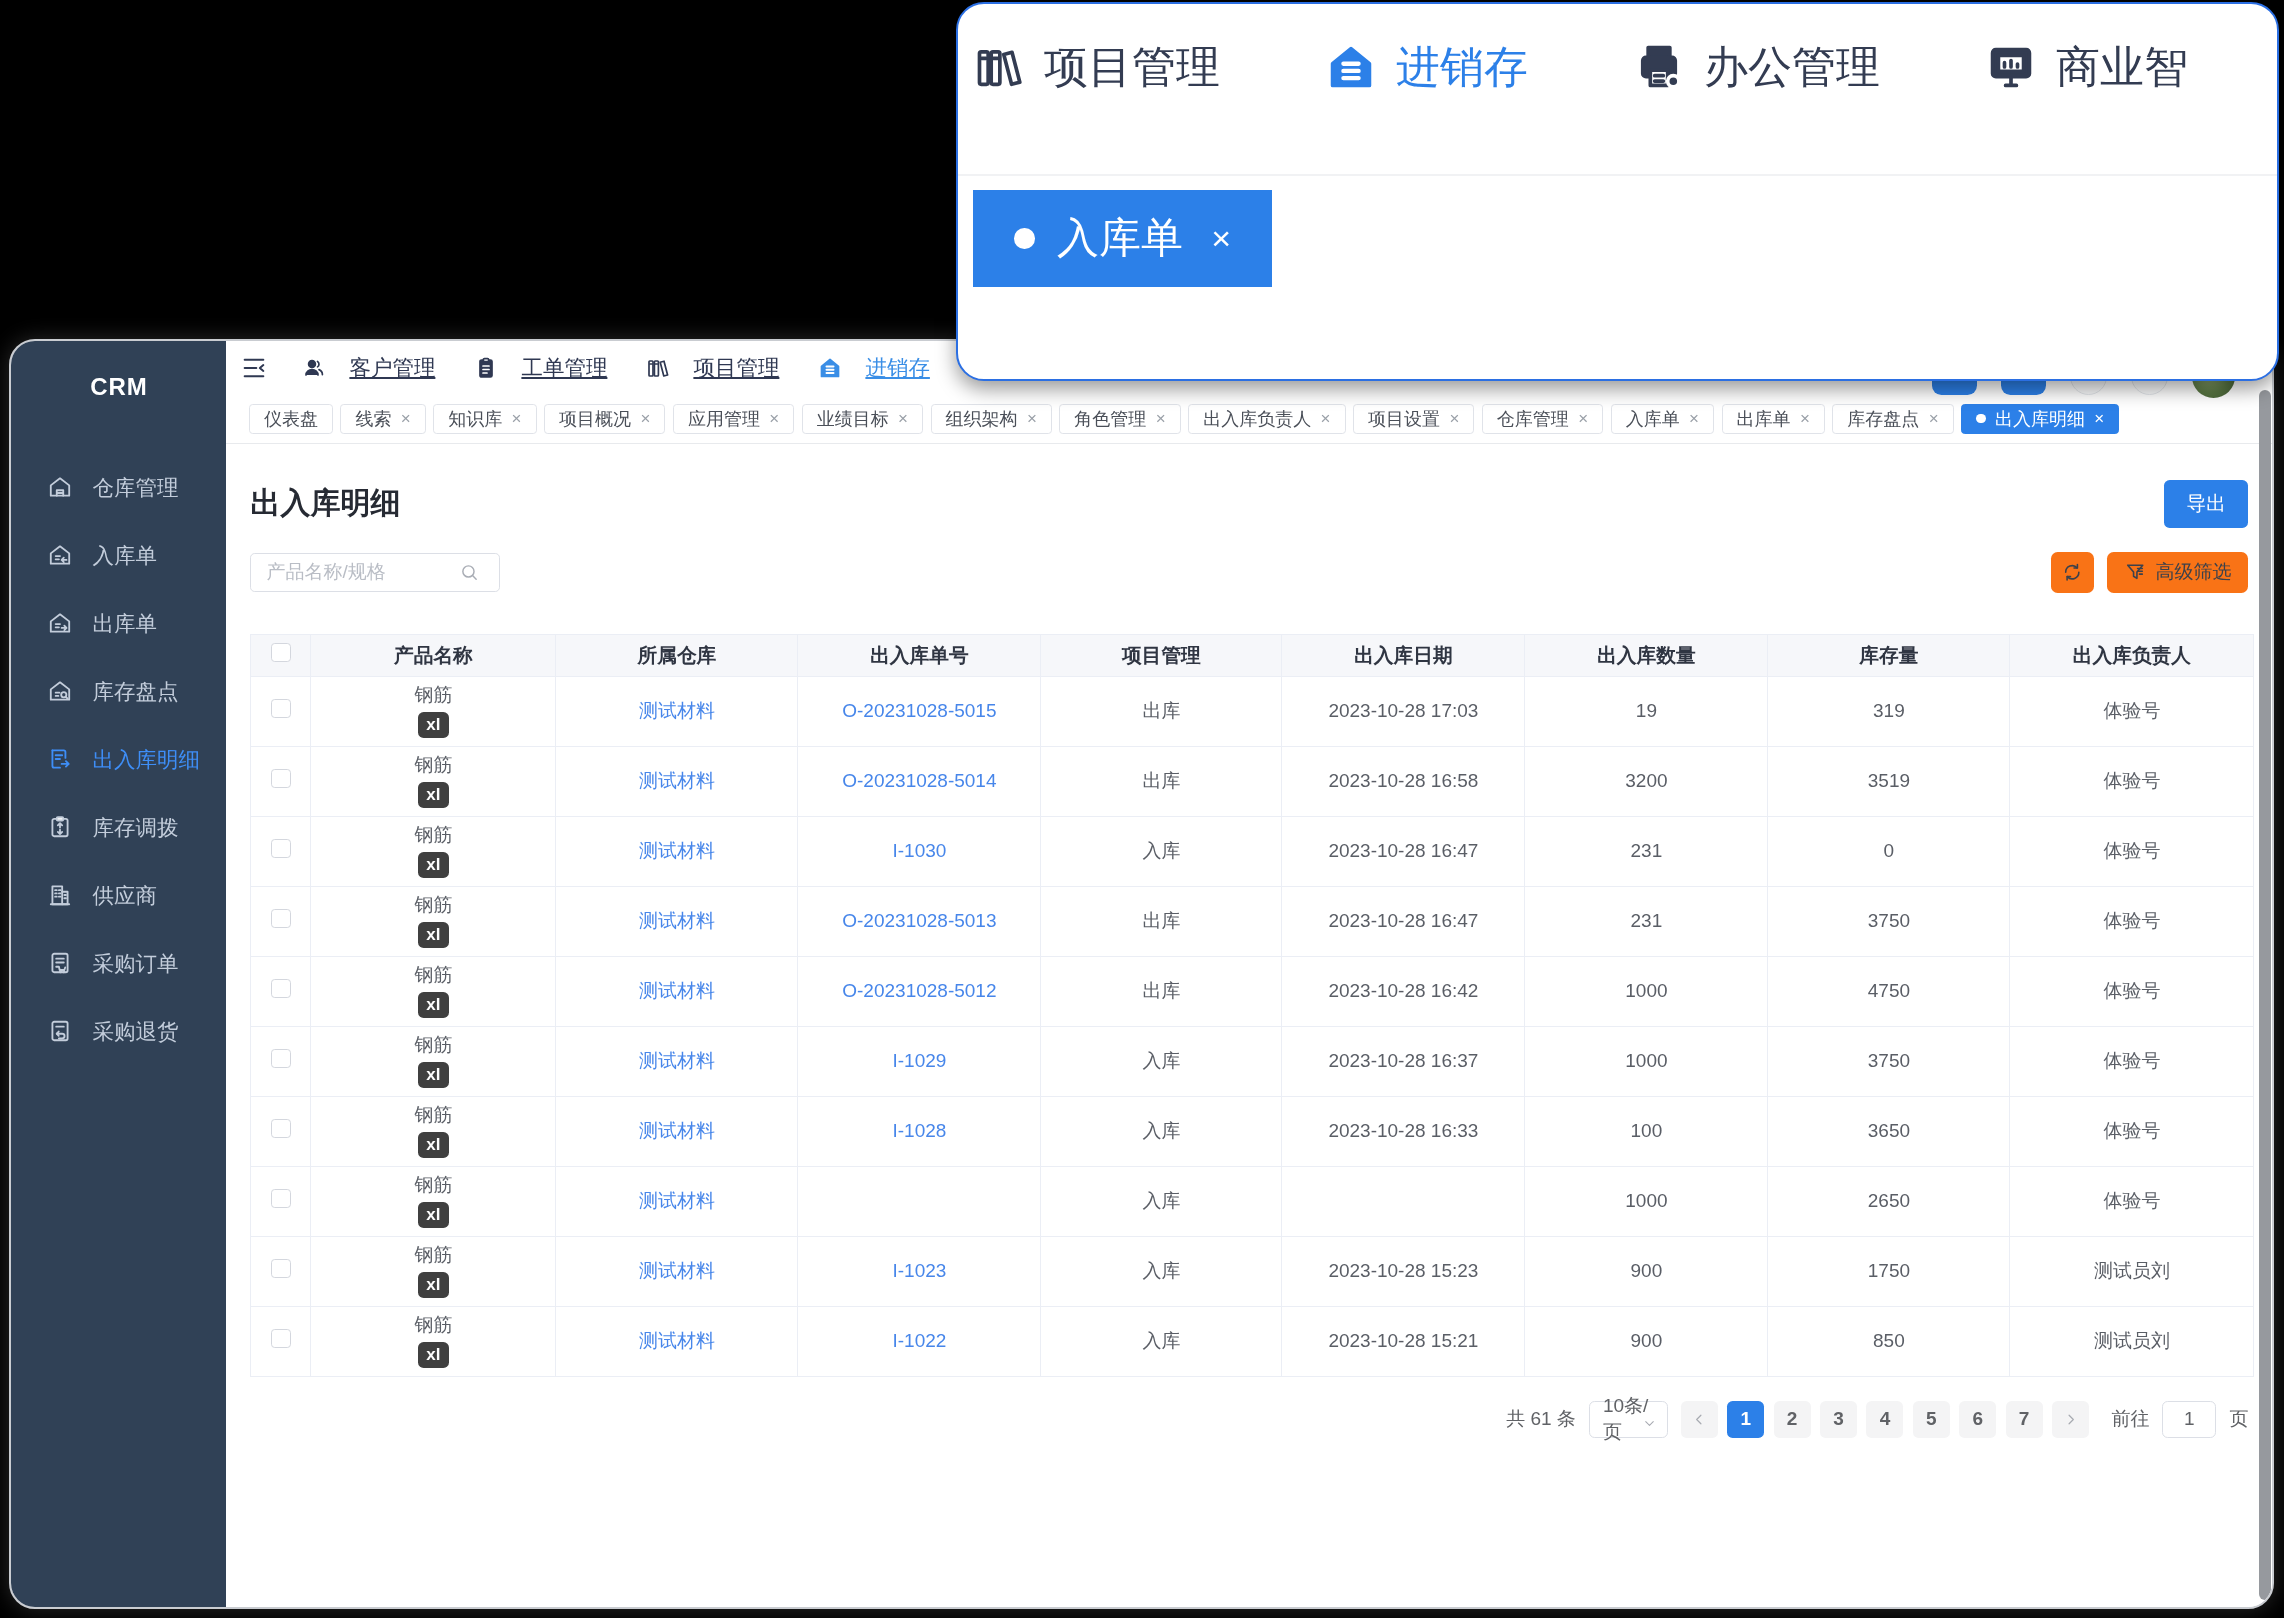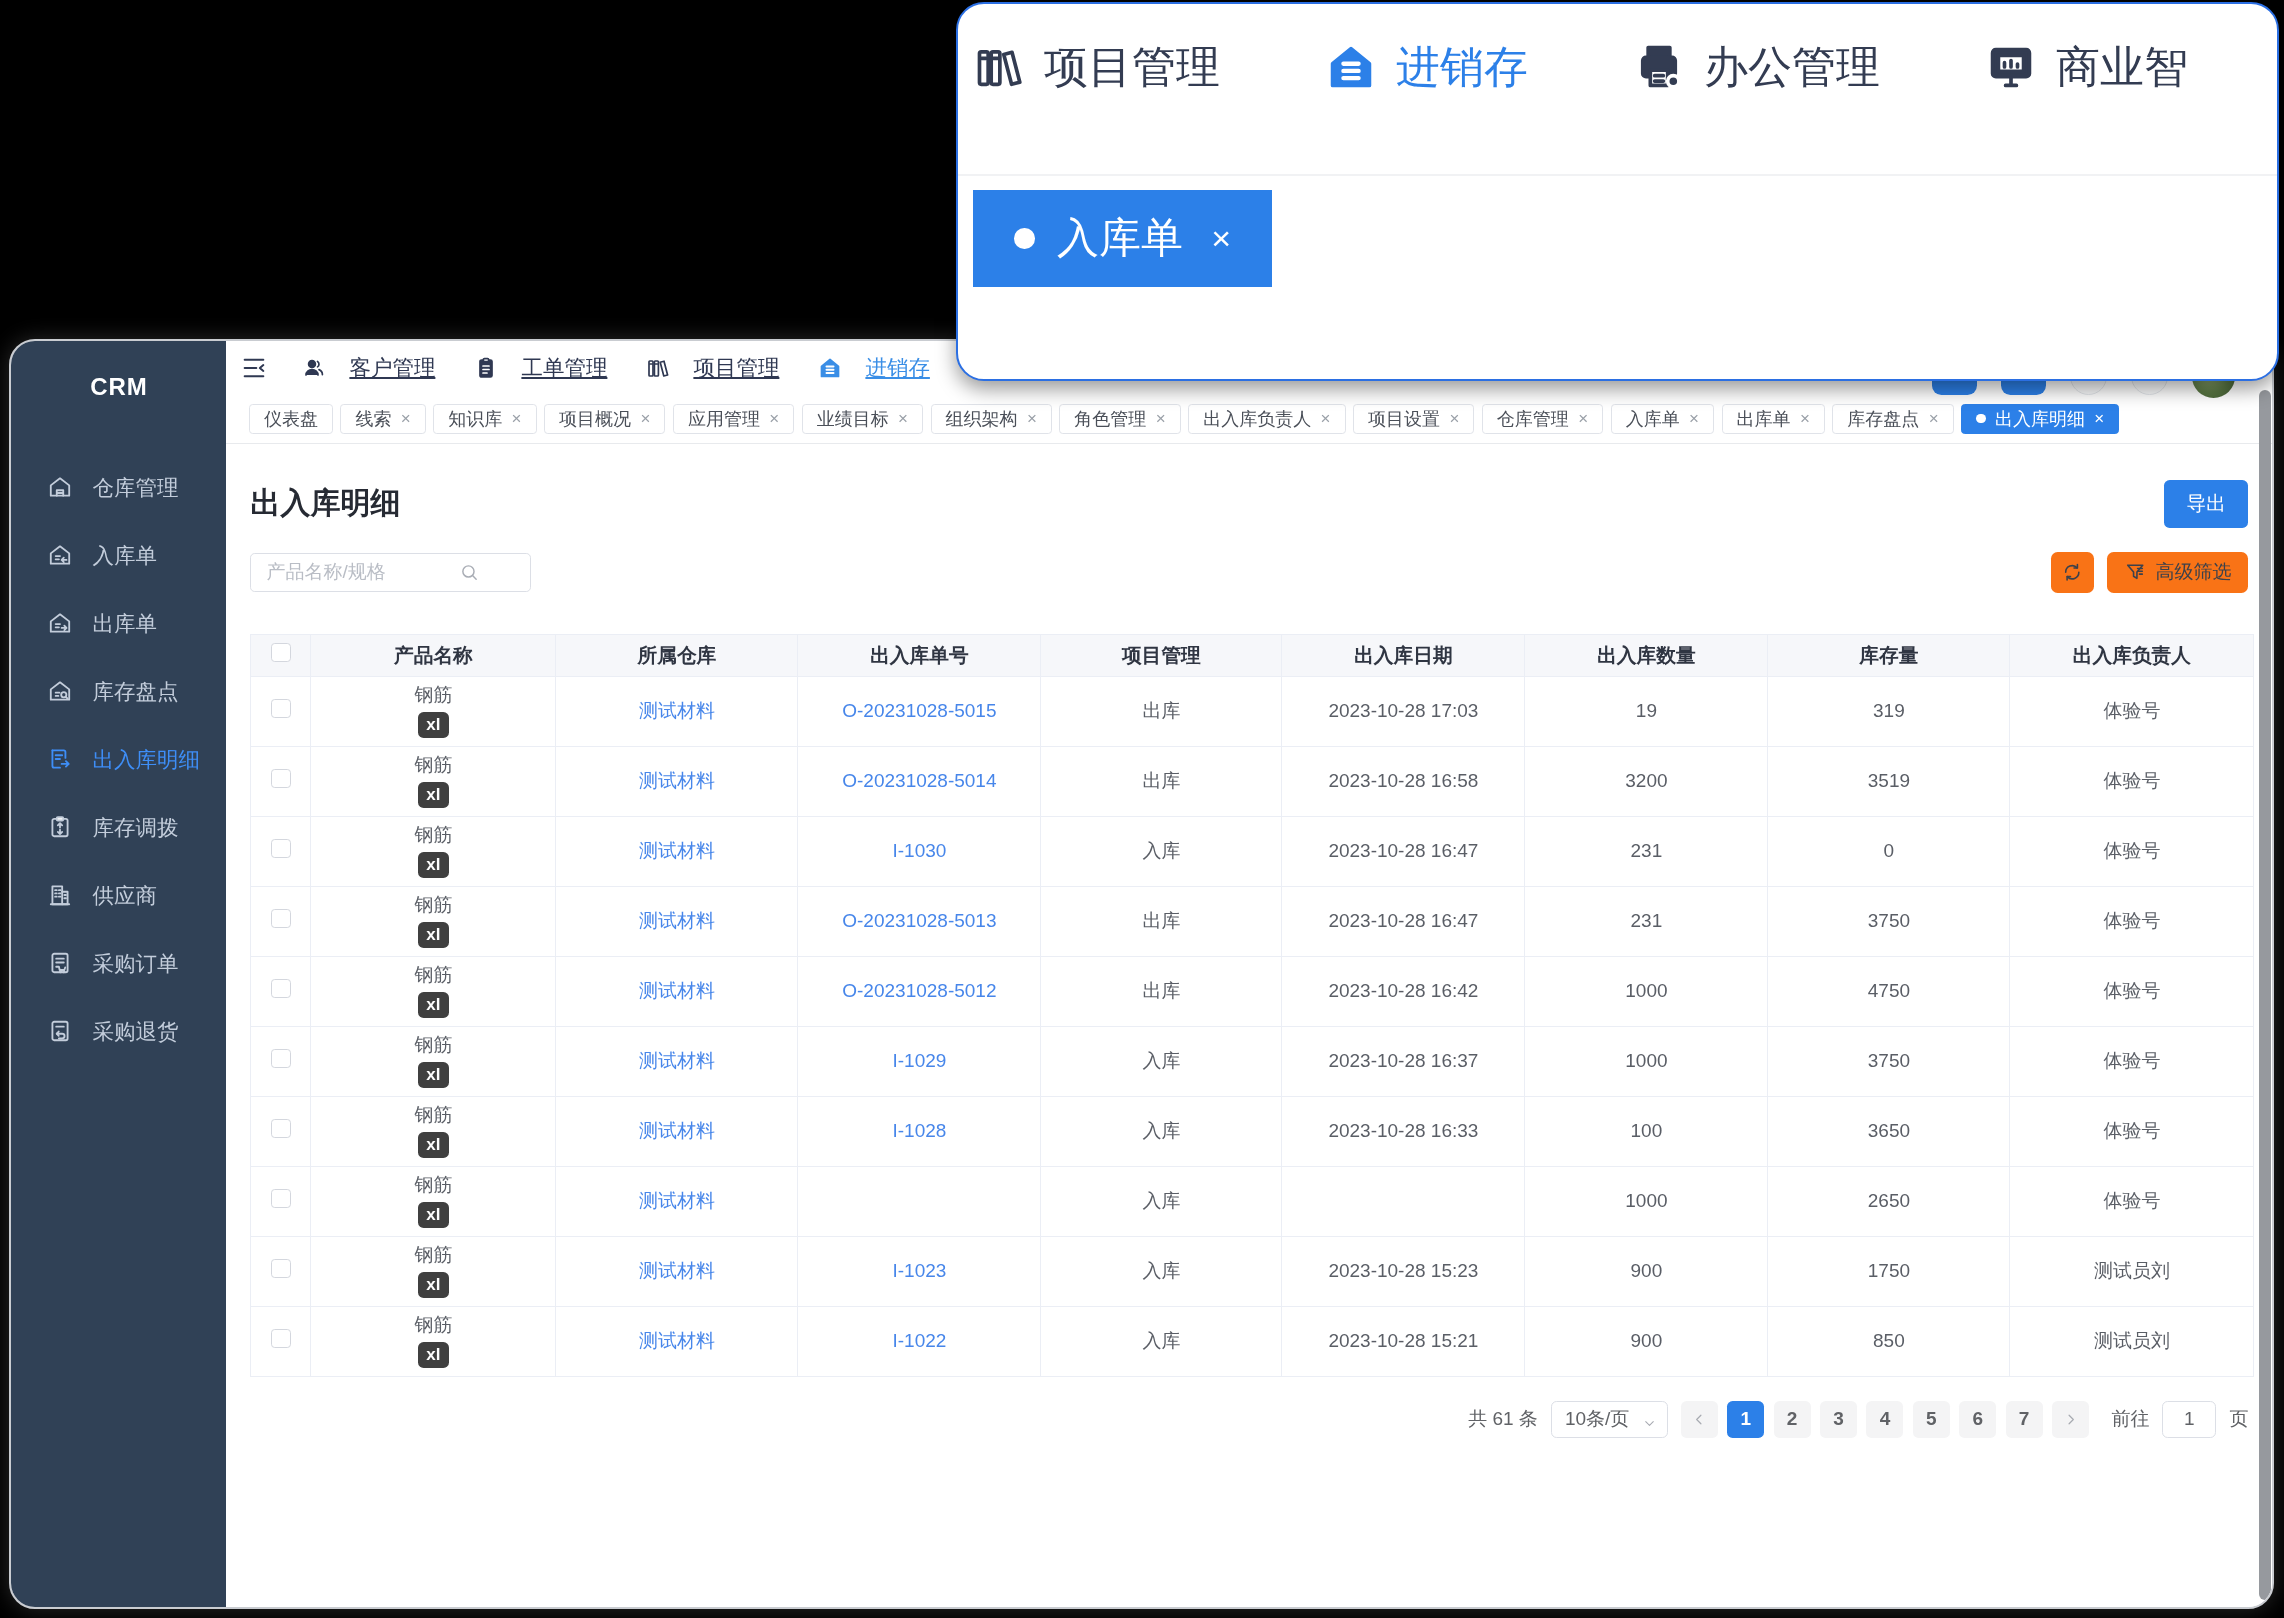--- a/index.html
+++ b/index.html
@@ -45,21 +45,21 @@
   .tab .tab-dot { width:9.4px; height:9.4px; border-radius:50%; background:#fff; }
 
   
   .content { padding:0 24px; }
   .title-row { margin-top:36px; display:flex; justify-content:space-between; align-items:center; }
   .page-title { font-size:30px; font-weight:700; color:#262a33; }
   .btn-primary { background:#2c80e8; color:#fff; border:none; border-radius:5.6px; font-size:19.7px;
     padding:10.3px 22.5px; cursor:pointer; font-family:inherit; }
   .toolbar-row { margin-top:24px; display:flex; justify-content:space-between; align-items:center; }
   .search-box { position:relative; width:242px; }
-  .search-box input { width:281px; height:39px; border:0.9px solid #dcdfe6; border-radius:4.7px;
+  .search-box input { width:250px; height:39px; border:0.9px solid #dcdfe6; border-radius:4.7px;
     padding:0 41px 0 15px; font-size:19px; color:#333; font-family:inherit; outline:none; }
   .search-box input::placeholder { color:#b9bdc5; }
   .search-ic { position:absolute; right:13px; top:9.4px; width:20.6px; height:20.6px; color:#a9adb5; }
   .toolbar-right { display:flex; gap:13px; }
   .btn-ghost { background:#f97316; border:none; border-radius:6.6px; height:41px; display:flex;
     align-items:center; gap:9.4px; padding:0 17px; font-size:19px; color:#3c414b; cursor:pointer; font-family:inherit; }
   .btn-ghost svg { width:22.5px; height:22.5px; }
   .btn-square { width:43px; justify-content:center; padding:0; }
 
   
@@ -70,21 +70,21 @@
   tbody td { height:70px; font-size:19px; color:#5a5e66; background:#fff; }
   .cell-link { color:#4786ea; cursor:pointer; }
   .checkbox { display:inline-block; width:19.7px; height:19.7px; border:0.9px solid #d4d7de; border-radius:3.7px; background:#fff; cursor:pointer; }
   .prod-badge { display:inline-block; margin-top:5.6px; background:#404040; color:#fff; font-weight:700;
     font-size:17px; border-radius:5.6px; padding:2.8px 8.4px; line-height:1.2; }
   .prod-name { line-height:1.2; }
 
   
   .pagination { margin-top:24px; display:flex; justify-content:flex-end; align-items:center; gap:13px;
     font-size:19px; color:#606266; }
-  .pg-select { position:relative; width:117px; height:37px; border:0.9px solid #dcdfe6; border-radius:5.6px;
+  .pg-select { position:relative; width:79px; height:37px; border:0.9px solid #dcdfe6; border-radius:5.6px;
     display:flex; align-items:center; padding-left:13px; color:#606266; cursor:pointer; }
   .pg-select .chev { position:absolute; right:9.4px; top:12px; width:15px; height:15px; color:#a8abb2; }
   .pg-btn { min-width:37px; height:37px; border-radius:5.6px; background:#f4f4f5; color:#606266;
     display:flex; align-items:center; justify-content:center; font-weight:700; cursor:pointer; }
   .pg-btn.arrow { color:#a8abb2; font-weight:400; }
   .pg-btn.active { background:#2c80e8; color:#fff; }
   .pg-goto-input { width:54px; height:37px; border:0.9px solid #dcdfe6; border-radius:5.6px; text-align:center;
     font-size:19px; color:#606266; font-family:inherit; outline:none; }
   .pg-group { display:flex; gap:9.4px; }
 

